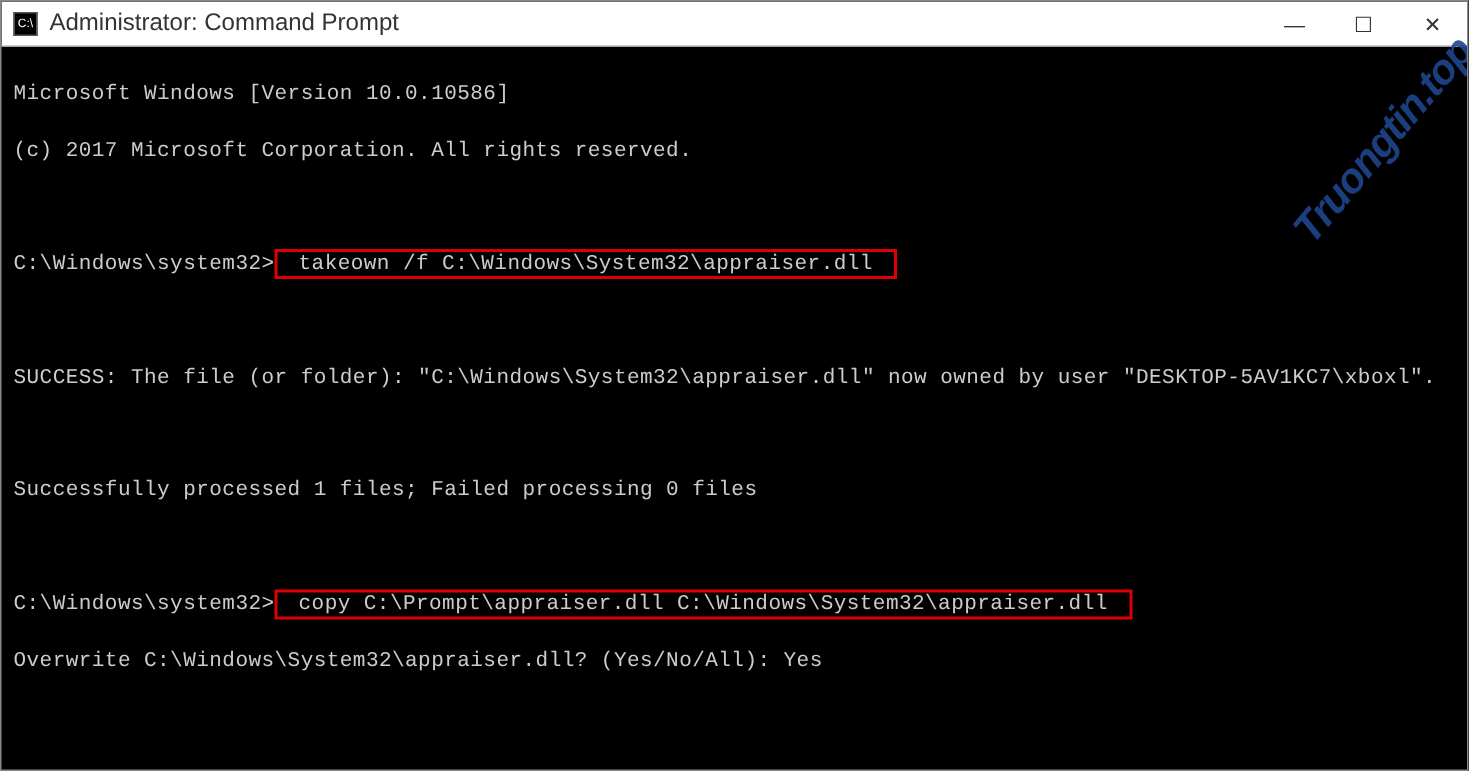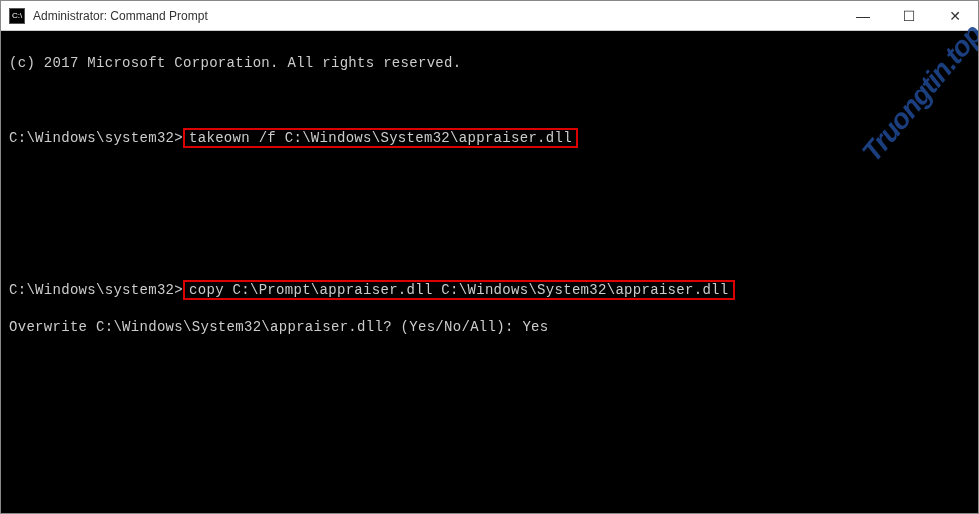--- a/index.html
+++ b/index.html
@@ -35,21 +35,21 @@
       align-items: center;
       justify-content: center;
       color: #fff;
       font-size: 8px;
       font-family: sans-serif;
     }
     .titlebar-text {
       flex: 1;
       color: #333;
       font-family: 'Segoe UI', Tahoma, sans-serif;
-      font-size: 12px;
+      font-size: 16px;
     }
     .window-controls {
       display: flex;
     }
     .win-btn {
       width: 46px;
       height: 30px;
       display: flex;
       align-items: center;
       justify-content: center;
@@ -63,21 +63,21 @@
       line-height: 1.35;
       white-space: pre;
       font-size: 14px;
       letter-spacing: 0.3px;
     }
     .line {
       display: block;
     }
     .highlight-box {
       border: 2px solid #d00;
-      padding: 0 4px;
+      padding: 0 14px;
       display: inline;
     }
     .watermark {
       position: absolute;
       right: 2px;
       top: 12px;
       transform: rotate(-50deg);
       transform-origin: right center;
       font-family: Arial, sans-serif;
       font-weight: 900;
@@ -97,25 +97,28 @@
     </div>
   <div class="titlebar-text">Administrator: Command Prompt</div>
   <div class="window-controls">
     <div class="win-btn">—</div>
     <div class="win-btn">☐</div>
     <div class="win-btn close">✕</div>
   </div>
 </div>
 
 <div class="terminal">
+<span class="line">Microsoft Windows [Version 10.0.10586]</span>
 <span class="line">(c) 2017 Microsoft Corporation. All rights reserved.</span>
 <span class="line"> </span>
 <span class="line"><span>C:\Windows\system32&gt;</span><span class="highlight-box">takeown /f C:\Windows\System32\appraiser.dll</span></span>
 <span class="line"> </span>
+<span class="line">SUCCESS: The file (or folder): "C:\Windows\System32\appraiser.dll" now owned by user "DESKTOP-5AV1KC7\xboxl".</span>
 <span class="line"> </span>
+<span class="line">Successfully processed 1 files; Failed processing 0 files</span>
 <span class="line"> </span>
 <span class="line"><span>C:\Windows\system32&gt;</span><span class="highlight-box">copy C:\Prompt\appraiser.dll C:\Windows\System32\appraiser.dll</span></span>
 <span class="line">Overwrite C:\Windows\System32\appraiser.dll? (Yes/No/All): Yes</span>
 
 
 
 </div>
 
 <div class="watermark">Truongtin.top</div>
 

